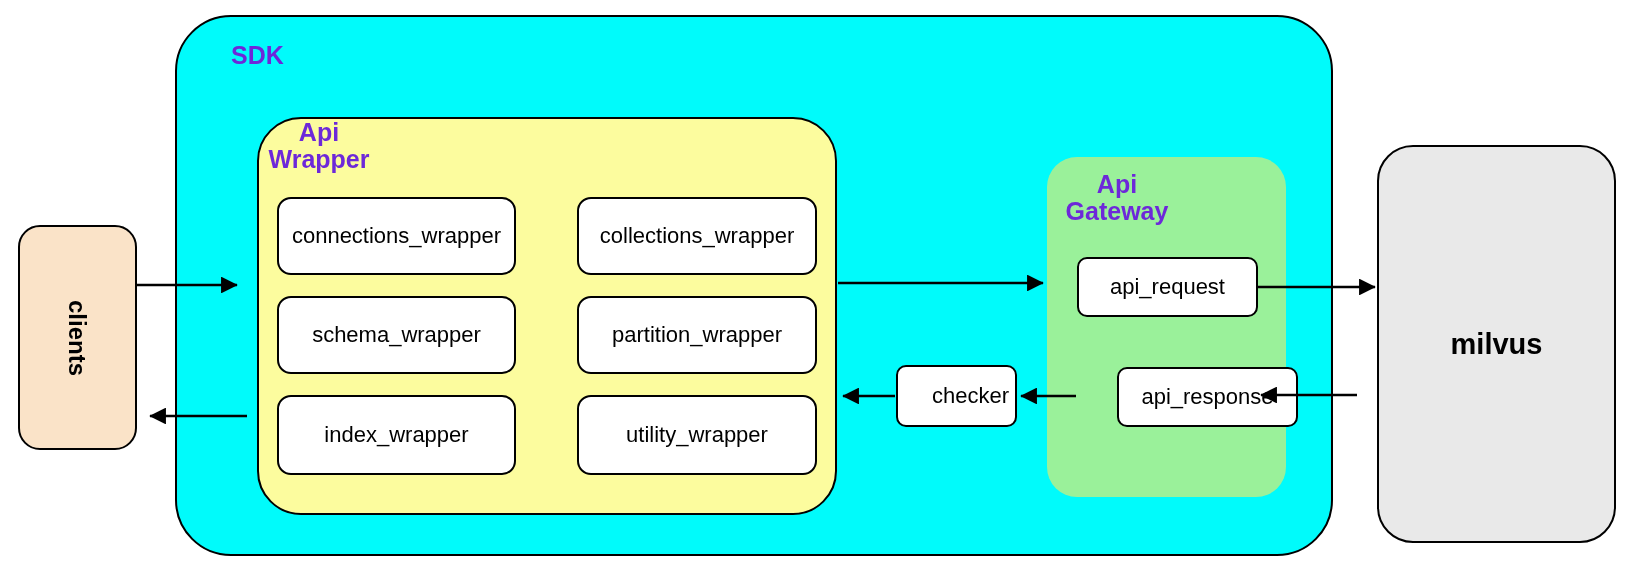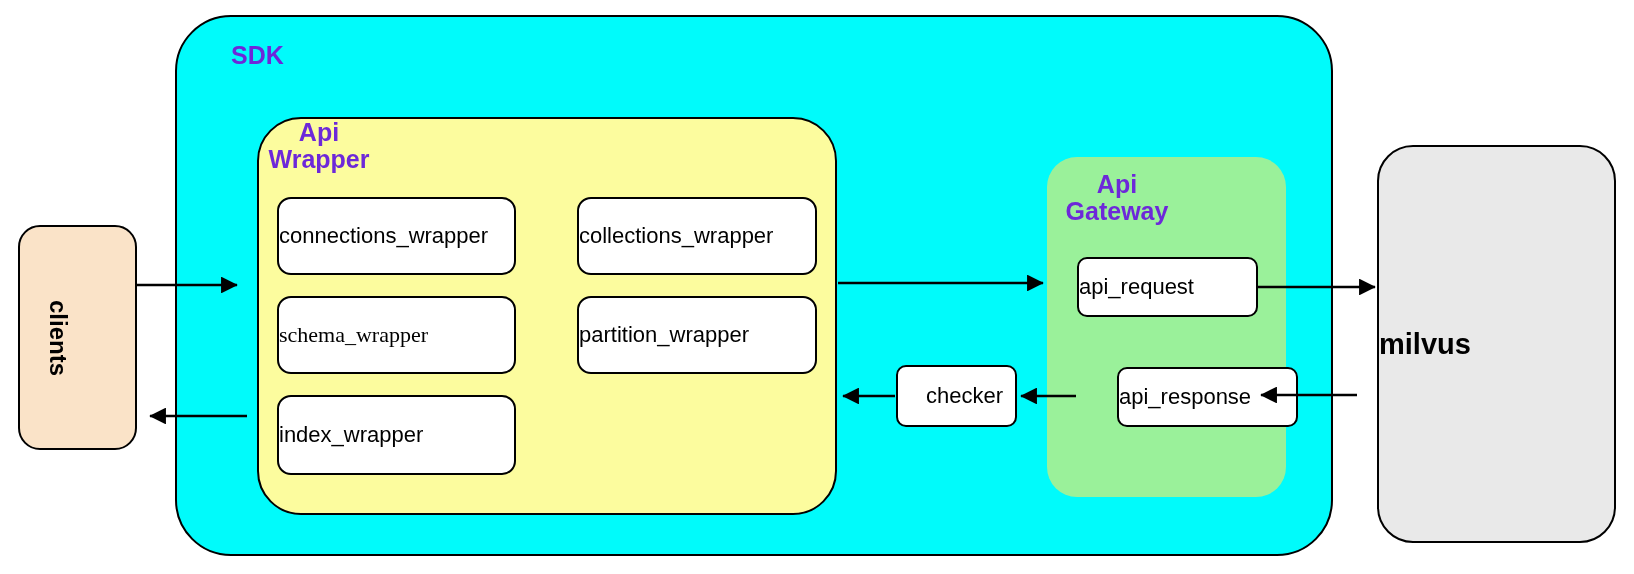--- a/index.html
+++ b/index.html
@@ -9,21 +9,21 @@
     height: 574px;
     background: #ffffff;
     font-family: "Liberation Sans", sans-serif;
     overflow: hidden;
   }
   .node, .region {
     position: absolute;
     box-sizing: border-box;
     display: flex;
     align-items: center;
-    justify-content: flex-start;
+    justify-content: center;
   }
   .region-sdk {
     left: 175px; top: 15px; width: 1158px; height: 541px;
     border: 2.5px solid #000; border-radius: 56px;
   }
   .region-wrapper {
     left: 257px; top: 117px; width: 580px; height: 398px;
     border: 2.5px solid #000; border-radius: 44px;
   }
   .region-gateway {
@@ -44,21 +44,21 @@
   .label-gateway { left: 1057px; top: 171px; width: 120px; }
   .leaf {
     background: #ffffff;
     border: 2.5px solid #000;
     border-radius: 14px;
     font-size: 22px;
     color: #000;
   }
   .n-connections { left: 277px; top: 197px; width: 239px; height: 78px; }
   .n-collections { left: 577px; top: 197px; width: 240px; height: 78px; }
-  .n-schema      { left: 277px; top: 296px; width: 239px; height: 78px; font-family: Liberation Serif, serif; }
+  .n-schema      { left: 277px; top: 296px; width: 239px; height: 78px; }
   .n-partition   { left: 577px; top: 296px; width: 240px; height: 78px; }
   .n-index       { left: 277px; top: 395px; width: 239px; height: 80px; }
   .n-utility     { left: 577px; top: 395px; width: 240px; height: 80px; }
   .n-checker     { left: 896px;  top: 365px; width: 121px; height: 62px; border-radius: 10px; padding-left: 28px; }
   .n-request     { left: 1077px; top: 257px; width: 181px; height: 60px; border-radius: 10px; }
   .n-response    { left: 1077px; top: 367px; width: 181px; height: 60px; border-radius: 10px; margin-left: 40px; }
   .n-clients {
     left: 18px; top: 225px; width: 119px; height: 225px;
     border: 2.5px solid #000; border-radius: 22px;
     font-weight: bold; font-size: 24px;
@@ -101,20 +101,23 @@
   </div>
   <div class="node leaf n-schema">
     <span>schema_wrapper</span>
   </div>
   <div class="node leaf n-index">
     <span>index_wrapper</span>
   </div>
   <div class="node leaf n-partition">
     <span>partition_wrapper</span>
   </div>
+  <div class="node leaf n-utility">
+    <span>utility_wrapper</span>
+  </div>
 
   <div class="node leaf n-checker">
     <span>checker</span>
   </div>
 
   <div class="region region-gateway" style="background: rgb(154, 241, 154);"></div>
   <div class="region-label label-gateway">Api
 Gateway</div>
 
   <div class="node leaf n-request">

